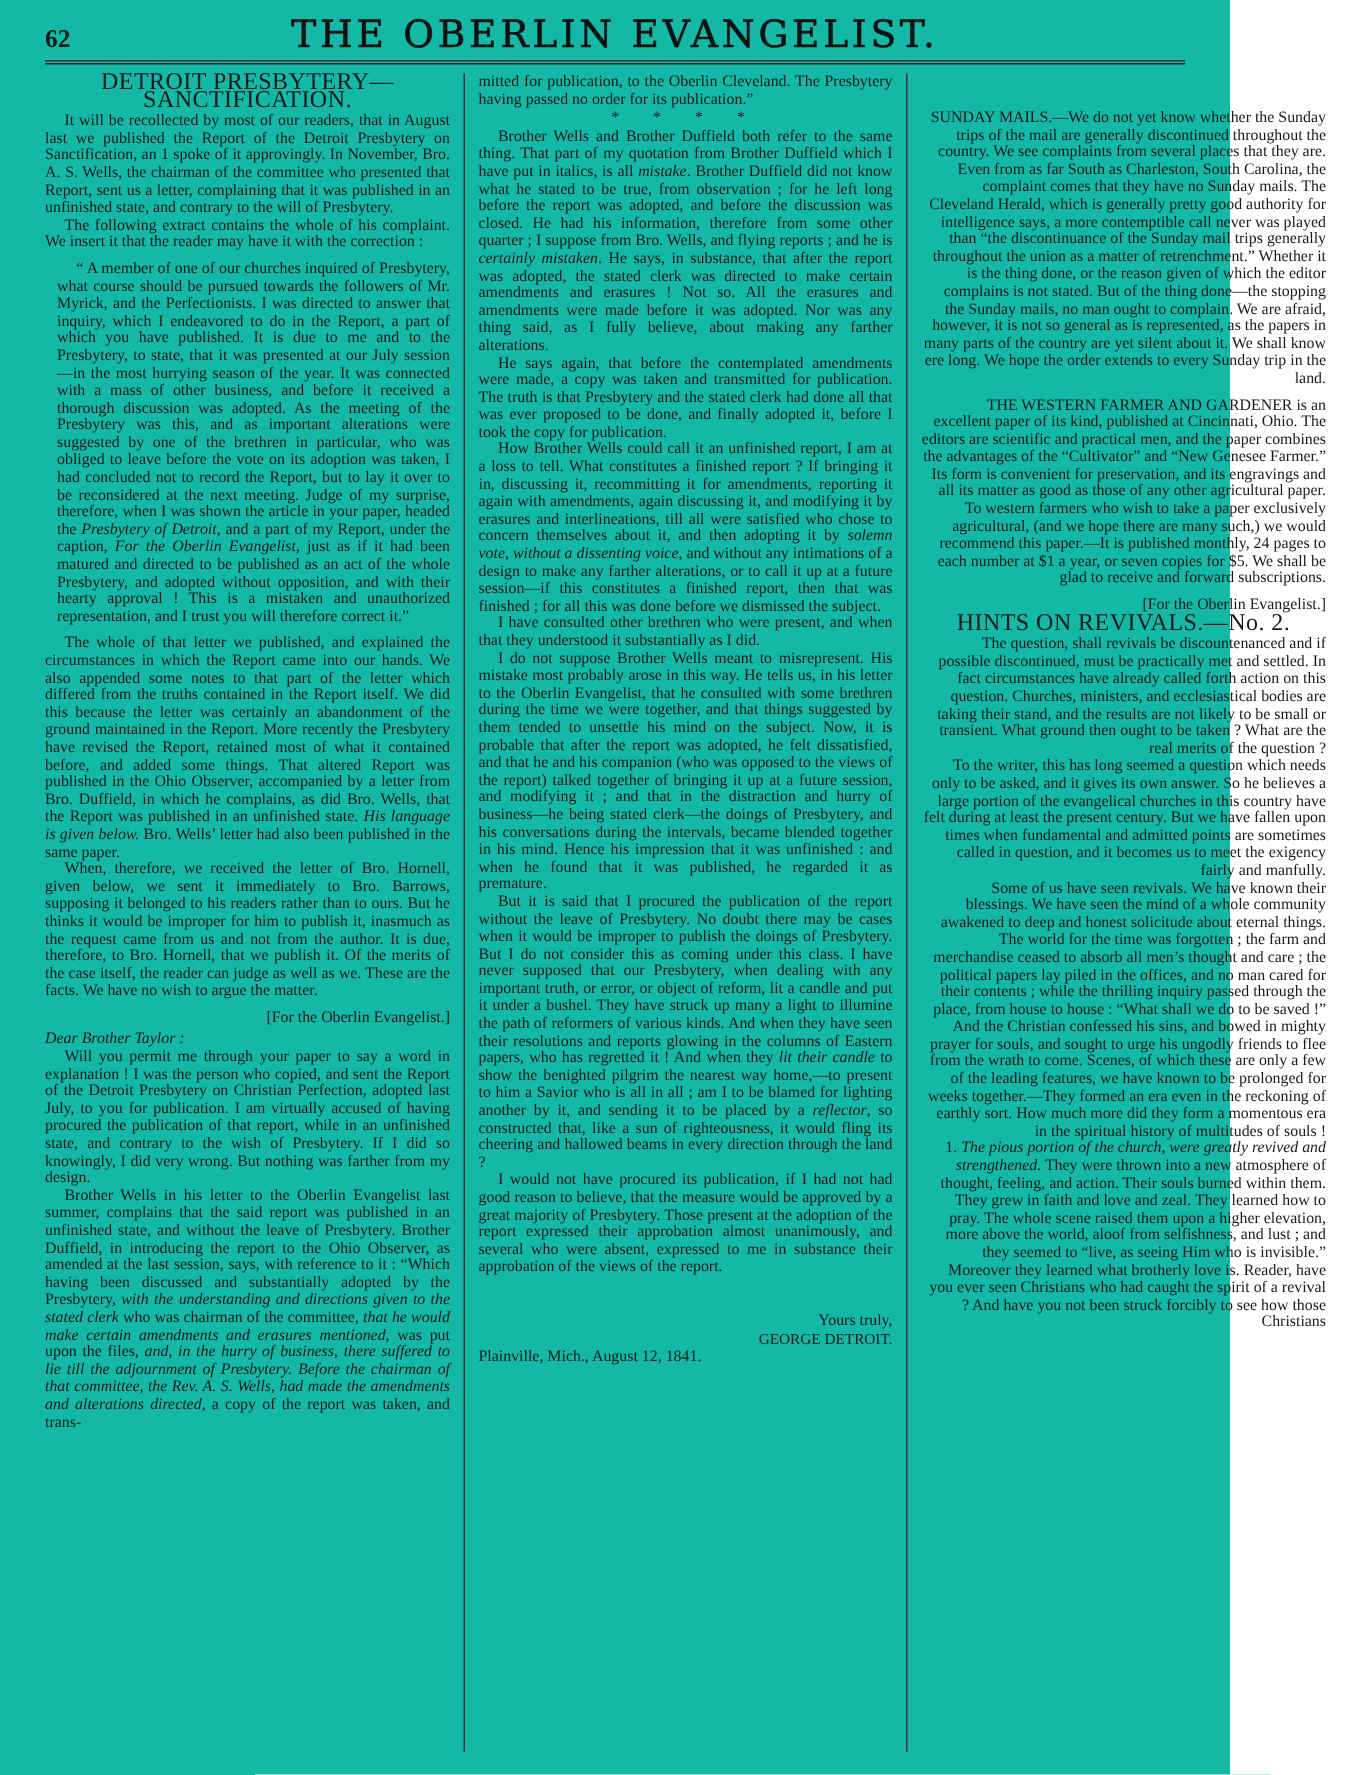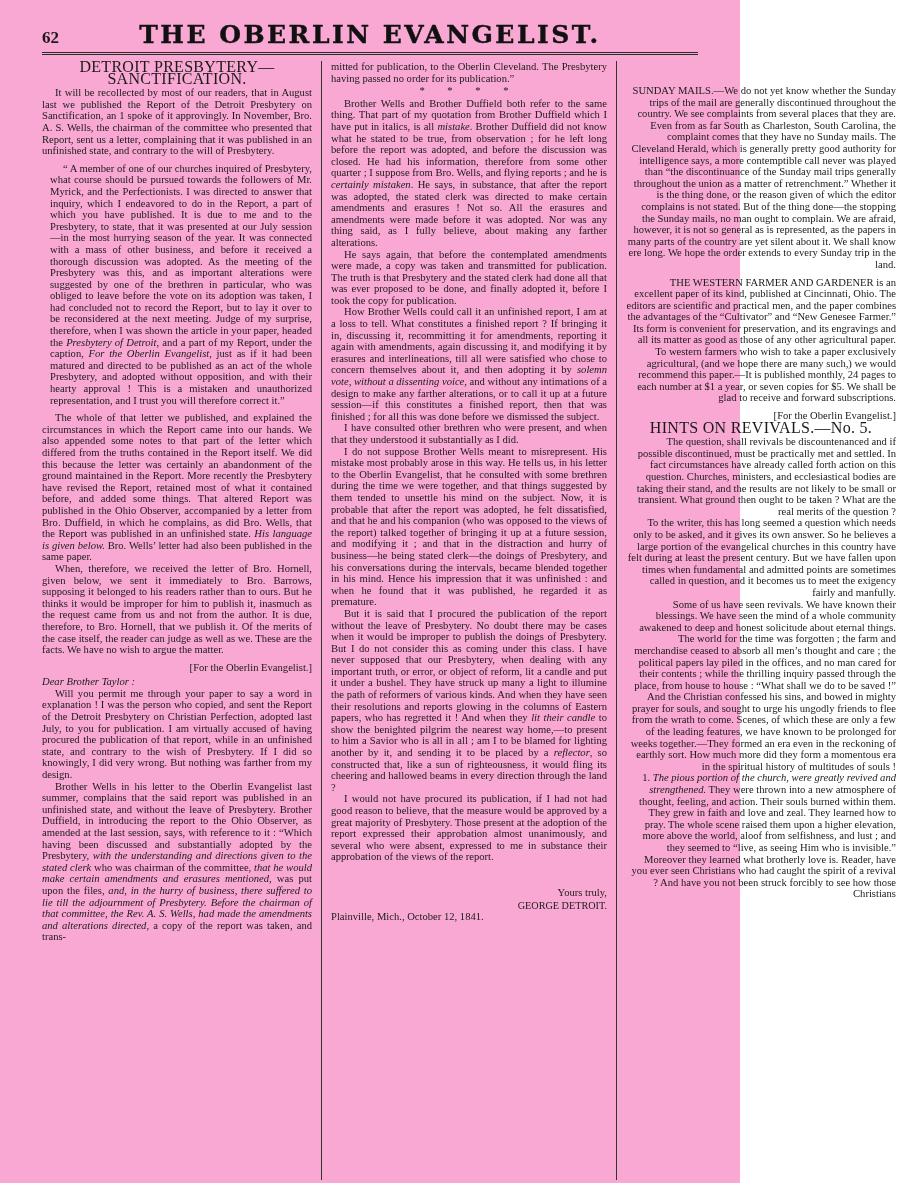--- a/index.html
+++ b/index.html
@@ -9,25 +9,25 @@
   }
   body {
     width: 900px;
     height: 1183px;
     font-family: "Liberation Serif", serif;
     color: #1a1a18;
     position: relative;
     overflow: hidden;
   }
   .page {
-    width: 740px;
+    width: 820px;
     height: 1183px;
     position: relative;
-    background: #f9a8d4;
-    padding: 16px;
+    background: #14b8a6;
+    padding: 4px;
     box-sizing: border-box;
   }
   
   .masthead {
     position: relative;
     height: 34px;
     padding: 6px 26px 0 26px;
     box-sizing: border-box;
   }
   .masthead-inner {
@@ -39,21 +39,21 @@
     font-family: "Liberation Serif", serif;
     font-size: 17px;
     font-weight: bold;
     width: 54px;
     flex: 0 0 54px;
   }
   .masthead-title {
     flex: 1 1 auto;
     text-align: center;
     font-family: "DejaVu Serif", serif;
-    font-weight: bold;
+    font-weight: normal;
     font-size: 25px;
     letter-spacing: 2.5px;
     line-height: 1;
     color: #111;
     -webkit-text-stroke: 0.4px #111;
   }
   .rule {
     margin: 2px 26px 0 26px;
     border-top: 1.6px solid #2a2a26;
   }
@@ -140,20 +140,21 @@
     </div>
   </div>
   <div class="rule"></div>
   <div class="rule thin"></div>
 
   <div class="columns">
 
     <div class="col left">
       <p class="head">DETROIT PRESBYTERY—SANCTIFICATION.</p>
       <p>It will be recollected by most of our readers, that in August last we published the Report of the Detroit Presbytery on Sanctification, an 1 spoke of it approvingly. In November, Bro. A. S. Wells, the chairman of the committee who presented that Report, sent us a letter, complaining that it was published in an unfinished state, and contrary to the will of Presbytery.</p>
+      <p>The following extract contains the whole of his complaint.  We insert it that the reader may have it with the correction :</p>
       <div class="smallgap"></div>
       <p class="quoteblock">“ A member of one of our churches inquired of Presbytery, what course should be pursued towards the followers of Mr. Myrick, and the Perfectionists.  I was directed to answer that inquiry, which I endeavored to do in the Report, a part of which you have published.  It is due to me and to the Presbytery, to state, that it was presented at our July session—in the most hurrying season of the year.  It was connected with a mass of other business, and before it received a thorough discussion was adopted.  As the meeting of the Presbytery was this, and as important alterations were suggested by one of the brethren in particular, who was obliged to leave before the vote on its adoption was taken, I had concluded not to record the Report, but to lay it over to be reconsidered at the next meeting.  Judge of my surprise, therefore, when I was shown the article in your paper, headed the <span class="it">Presbytery of Detroit</span>, and a part of my Report, under the caption, <span class="it">For the Oberlin Evangelist</span>, just as if it had been matured and directed to be published as an act of the whole Presbytery, and adopted without opposition, and with their hearty approval !  This is a mistaken and unauthorized representation, and I trust you will therefore correct it.”</p>
       <div class="smallgap"></div>
       <p>The whole of that letter we published, and explained the circumstances in which the Report came into our hands.  We also appended some notes to that part of the letter which differed from the truths contained in the Report itself.  We did this because the letter was certainly an abandonment of the ground maintained in the Report.  More recently the Presbytery have revised the Report, retained most of what it contained before, and added some things.  That altered Report was published in the Ohio Observer, accompanied by a letter from Bro. Duffield, in which he complains, as did Bro. Wells, that the Report was published in an unfinished state.  <span class="it">His language is given below.</span>  Bro. Wells’ letter had also been published in the same paper.</p>
       <p>When, therefore, we received the letter of Bro. Hornell, given below, we sent it immediately to Bro. Barrows, supposing it belonged to his readers rather than to ours.  But he thinks it would be improper for him to publish it, inasmuch as the request came from us and not from the author.  It is due, therefore, to Bro. Hornell, that we publish it.  Of the merits of the case itself, the reader can judge as well as we.  These are the facts.  We have no wish to argue the matter.</p>
       <div class="gap"></div>
       <p class="center">[For the Oberlin Evangelist.]</p>
       <div class="smallgap"></div>
       <p class="it noind">Dear Brother Taylor :</p>
       <p>Will you permit me through your paper to say a word in explanation !  I was the person who copied, and sent the Report of the Detroit Presbytery on Christian Perfection, adopted last July, to you for publication.  I am virtually accused of having procured the publication of that report, while in an unfinished state, and contrary to the wish of Presbytery.  If I did so knowingly, I did very wrong.  But nothing was farther from my design.</p>
@@ -165,30 +166,30 @@
       <p class="stars">* * * *</p>
       <p>Brother Wells and Brother Duffield both refer to the same thing.  That part of my quotation from Brother Duffield which I have put in italics, is all <span class="it">mistake</span>.  Brother Duffield did not know what he stated to be true, from observation ; for he left long before the report was adopted, and before the discussion was closed.  He had his information, therefore from some other quarter ; I suppose from Bro. Wells, and flying reports ; and he is <span class="it">certainly mistaken</span>.  He says, in substance, that after the report was adopted, the stated clerk was directed to make certain amendments and erasures !  Not so.  All the erasures and amendments were made before it was adopted.  Nor was any thing said, as I fully believe, about making any farther alterations.</p>
       <p>He says again, that before the contemplated amendments were made, a copy was taken and transmitted for publication.  The truth is that Presbytery and the stated clerk had done all that was ever proposed to be done, and finally adopted it, before I took the copy for publication.</p>
       <p>How Brother Wells could call it an unfinished report, I am at a loss to tell.  What constitutes a finished report ?  If bringing it in, discussing it, recommitting it for amendments, reporting it again with amendments, again discussing it, and modifying it by erasures and interlineations, till all were satisfied who chose to concern themselves about it, and then adopting it by <span class="it">solemn vote, without a dissenting voice</span>, and without any intimations of a design to make any farther alterations, or to call it up at a future session—if this constitutes a finished report, then that was finished ; for all this was done before we dismissed the subject.</p>
       <p>I have consulted other brethren who were present, and when that they understood it substantially as I did.</p>
       <p>I do not suppose Brother Wells meant to misrepresent.  His mistake most probably arose in this way.  He tells us, in his letter to the Oberlin Evangelist, that he consulted with some brethren during the time we were together, and that things suggested by them tended to unsettle his mind on the subject.  Now, it is probable that after the report was adopted, he felt dissatisfied, and that he and his companion (who was opposed to the views of the report) talked together of bringing it up at a future session, and modifying it ; and that in the distraction and hurry of business—he being stated clerk—the doings of Presbytery, and his conversations during the intervals, became blended together in his mind.  Hence his impression that it was unfinished : and when he found that it was published, he regarded it as premature.</p>
       <p>But it is said that I procured the publication of the report without the leave of Presbytery.  No doubt there may be cases when it would be improper to publish the doings of Presbytery.  But I do not consider this as coming under this class.  I have never supposed that our Presbytery, when dealing with any important truth, or error, or object of reform, lit a candle and put it under a bushel.  They have struck up many a light to illumine the path of reformers of various kinds.  And when they have seen their resolutions and reports glowing in the columns of Eastern papers, who has regretted it !  And when they <span class="it">lit their candle</span> to show the benighted pilgrim the nearest way home,—to present to him a Savior who is all in all ; am I to be blamed for lighting another by it, and sending it to be placed by a <span class="it">reflector</span>, so constructed that, like a sun of righteousness, it would fling its cheering and hallowed beams in every direction through the land ?</p>
       <p>I would not have procured its publication, if I had not had good reason to believe, that the measure would be approved by a great majority of Presbytery.  Those present at the adoption of the report expressed their approbation almost unanimously, and several who were absent, expressed to me in substance their approbation of the views of the report.</p>
       <p class="right">Yours truly,</p>
       <p class="sig sc">GEORGE DETROIT.</p>
-      <p class="noind">Plainville, Mich., October 12, 1841.</p>
+      <p class="noind">Plainville, Mich., August 12, 1841.</p>
     </div>
 
     <div class="col right">
       <p class="noind">SUNDAY MAILS.—We do not yet know whether the Sunday trips of the mail are generally discontinued throughout the country.  We see complaints from several places that they are.  Even from as far South as Charleston, South Carolina, the complaint comes that they have no Sunday mails.  The Cleveland Herald, which is generally pretty good authority for intelligence says, a more contemptible call never was played than “the discontinuance of the Sunday mail trips generally throughout the union as a matter of retrenchment.”  Whether it is the thing done, or the reason given of which the editor complains is not stated.  But of the thing done—the stopping the Sunday mails, no man ought to complain.  We are afraid, however, it is not so general as is represented, as the papers in many parts of the country are yet silent about it.  We shall know ere long.  We hope the order extends to every Sunday trip in the land.</p>
       <div class="gap"></div>
       <p>THE WESTERN FARMER AND GARDENER is an excellent paper of its kind, published at Cincinnati, Ohio.  The editors are scientific and practical men, and the paper combines the advantages of the “Cultivator” and “New Genesee Farmer.”  Its form is convenient for preservation, and its engravings and all its matter as good as those of any other agricultural paper.  To western farmers who wish to take a paper exclusively agricultural, (and we hope there are many such,) we would recommend this paper.—It is published monthly, 24 pages to each number at $1 a year, or seven copies for $5.  We shall be glad to receive and forward subscriptions.</p>
       <div class="gap"></div>
       <p class="center">[For the Oberlin Evangelist.]</p>
-      <p class="head">HINTS ON REVIVALS.—No. 5.</p>
+      <p class="head">HINTS ON REVIVALS.—No. 2.</p>
       <p>The question, shall revivals be discountenanced and if possible discontinued, must be practically met and settled.  In fact circumstances have already called forth action on this question.  Churches, ministers, and ecclesiastical bodies are taking their stand, and the results are not likely to be small or transient.  What ground then ought to be taken ?  What are the real merits of the question ?</p>
       <p>To the writer, this has long seemed a question which needs only to be asked, and it gives its own answer.  So he believes a large portion of the evangelical churches in this country have felt during at least the present century.  But we have fallen upon times when fundamental and admitted points are sometimes called in question, and it becomes us to meet the exigency fairly and manfully.</p>
       <p>Some of us have seen revivals.  We have known their blessings.  We have seen the mind of a whole community awakened to deep and honest solicitude about eternal things.  The world for the time was forgotten ; the farm and merchandise ceased to absorb all men’s thought and care ; the political papers lay piled in the offices, and no man cared for their contents ; while the thrilling inquiry passed through the place, from house to house : “What shall we do to be saved !”  And the Christian confessed his sins, and bowed in mighty prayer for souls, and sought to urge his ungodly friends to flee from the wrath to come.  Scenes, of which these are only a few of the leading features, we have known to be prolonged for weeks together.—They formed an era even in the reckoning of earthly sort.  How much more did they form a momentous era in the spiritual history of multitudes of souls !</p>
       <p class="numitem">1.  <span class="it">The pious portion of the church, were greatly revived and strengthened.</span>  They were thrown into a new atmosphere of thought, feeling, and action.  Their souls burned within them.  They grew in faith and love and zeal.  They learned how to pray.  The whole scene raised them upon a higher elevation, more above the world, aloof from selfishness, and lust ; and they seemed to “live, as seeing Him who is invisible.”</p>
       <p>Moreover they learned what brotherly love is.  Reader, have you ever seen Christians who had caught the spirit of a revival ?  And have you not been struck forcibly to see how those Christians</p>
     </div>
 
   </div>
 </div>
 

